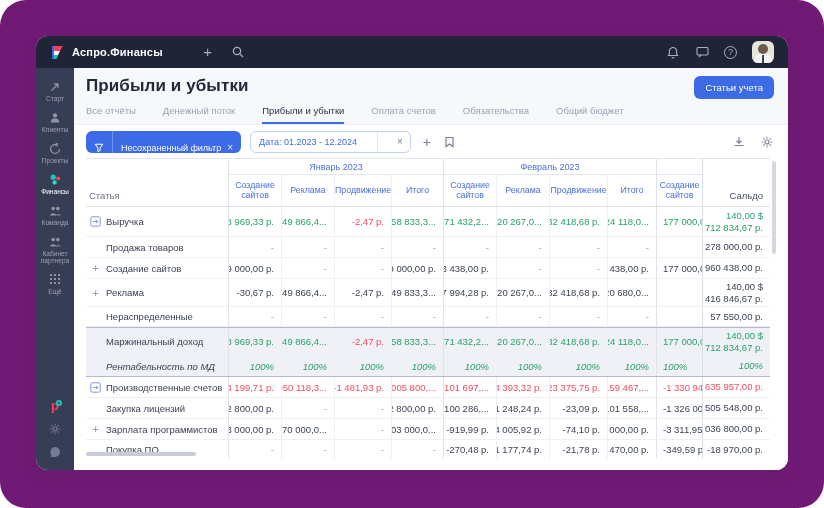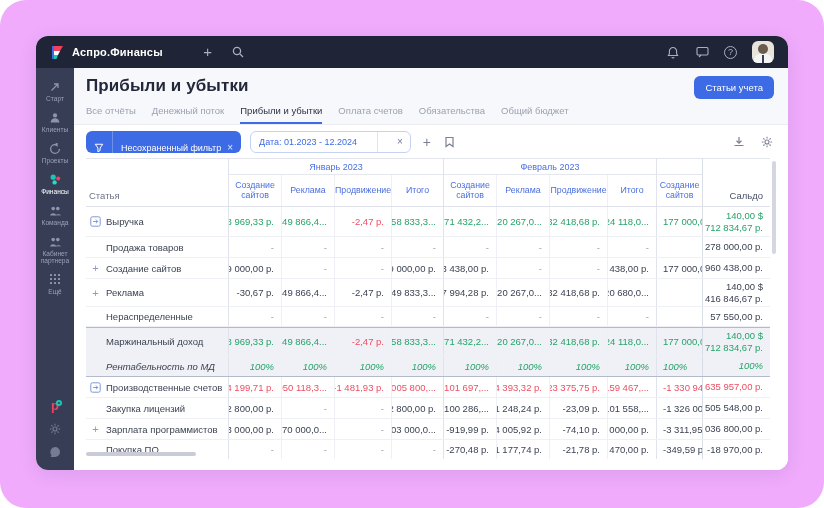--- a/index.html
+++ b/index.html
@@ -1,17 +1,17 @@
 <!DOCTYPE html>
 <html><head>
 <meta charset="utf-8">
 <style>
   * { box-sizing:border-box; margin:0; padding:0; }
   html,body { width:824px; height:508px; background:#fff; font-family:"Liberation Sans", sans-serif; }
-  .page { width:824px; height:508px; background:#f0abfc; border-radius:26px; position:relative; overflow:hidden; }
+  .page { width:824px; height:508px; background:#701a75; border-radius:26px; position:relative; overflow:hidden; }
   .window { position:absolute; left:36px; top:36px; width:752px; height:434px; background:#fff; border-radius:12px; overflow:hidden; box-shadow:0 4px 18px rgba(40,50,90,.10); display:flex; flex-direction:column; }
 
   
   .topbar { height:32px; background:#1f2536; display:flex; align-items:center; padding:0 14px; flex:none; }
   .logo { width:15px; height:15px; margin-right:7px; }
   .appname { color:#fff; font-size:11px; font-weight:bold; letter-spacing:.2px; }
   .tb-ic { color:#aab0c2; width:14px; height:14px; display:flex; align-items:center; justify-content:center; cursor:pointer; }
   .tb-plus { margin-left:38px; font-size:15px; line-height:14px; }
   .tb-search { margin-left:16px; }
   .tb-right { margin-left:auto; display:flex; align-items:center; gap:15px; }
@@ -33,21 +33,21 @@
   .sb-bottom { margin-top:auto; display:flex; flex-direction:column; align-items:center; gap:11px; padding-bottom:12px; color:#767c93; }
   .plogo { font-size:13px; font-weight:bold; color:#f0425f; position:relative; line-height:12px; }
   .plogo i { position:absolute; right:-3px; top:0; width:6px; height:6px; border:2px solid #18c7b5; border-radius:50%; }
 
   
   .main { flex:1; display:flex; flex-direction:column; min-width:0; position:relative; }
   .pagehead { background:#f7f8fb; padding:8px 14px 0 12px; border-bottom:1px solid #ecedf2; flex:none; }
   .ph-row { display:flex; align-items:flex-start; }
   .title { font-size:17px; font-weight:bold; color:#23283a; letter-spacing:.1px; }
   .btn-primary { margin-left:auto; background:#3d6be5; color:#fff; font-size:9.5px; padding:6px 11px; border-radius:6px; border:none; cursor:pointer; font-family:inherit; }
-  .tabs { display:flex; gap:16px; margin-top:6px; }
+  .tabs { display:flex; gap:27px; margin-top:6px; }
   .tab { font-size:9.5px; color:#9ba1b2; padding-bottom:6px; cursor:pointer; white-space:nowrap; }
   .tab.active { color:#2c3242; border-bottom:2px solid #3d6be5; }
 
   .content { flex:1; position:relative; background:#fff; min-height:0; }
   .filterbar { height:33px; display:flex; align-items:center; padding:0 14px 0 12px; gap:9px; }
   .fbtn { display:flex; align-items:center; background:#3d6be5; border-radius:6px; height:22px; color:#fff; font-size:9px; cursor:pointer; overflow:hidden; }
   .fbtn .fpart { padding:0 8px; display:flex; align-items:flex-end; height:100%; }
   .fbtn .fdiv { width:1px; height:100%; background:rgba(255,255,255,.25); }
   .fbtn .x { font-size:10px; margin-left:6px; opacity:.85; }
   .chip { display:flex; align-items:center; border:1px solid #c6d2f1; border-radius:6px; height:22px; font-size:9px; color:#3d6be5; background:#fff; cursor:pointer;gap:12px; }

